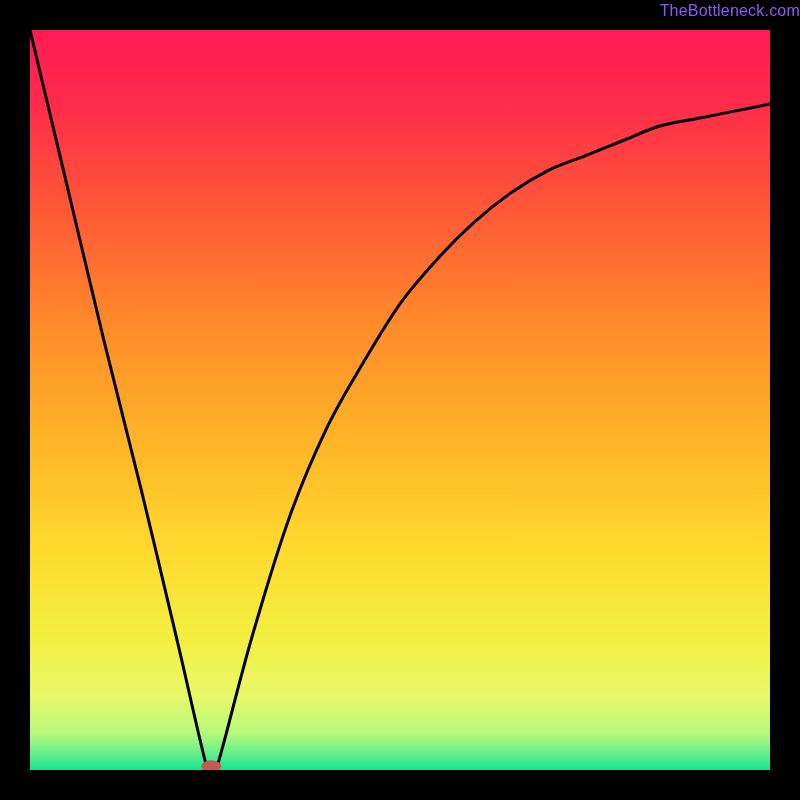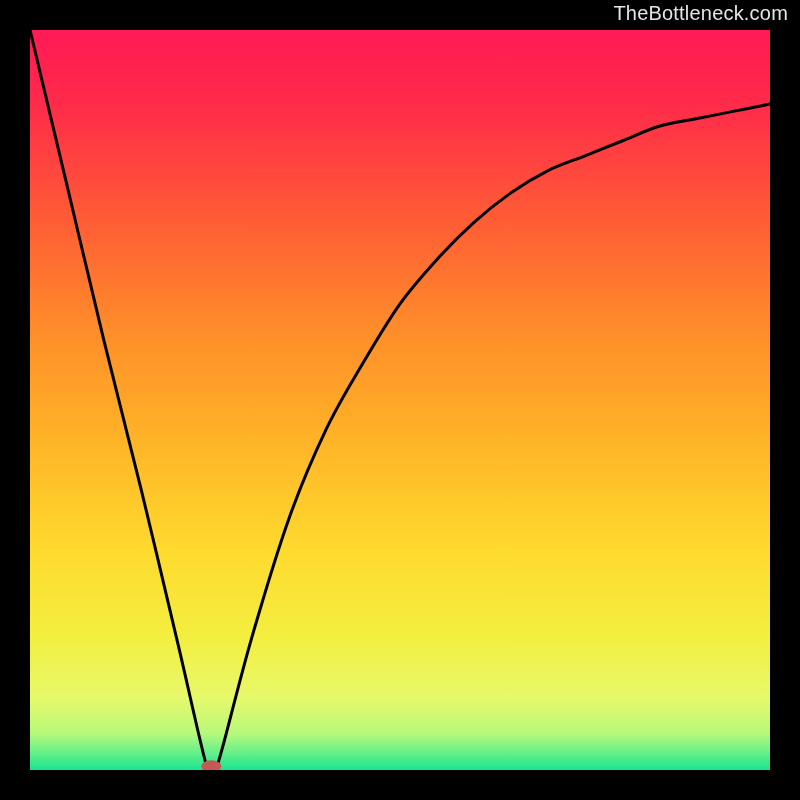--- a/index.html
+++ b/index.html
@@ -15,23 +15,23 @@
     position: absolute;
     left: 0;
     top: 0;
     width: 800px;
     height: 800px;
     background: #000;
   }
   .watermark {
     position: absolute;
     top: 2px;
-    right: 12px;
-    color: #e5e5e5;
-    font-size: 20px;
+    right: 0;
+    color: #8b5cf6;
+    font-size: 16px;
     font-weight: 500;
     letter-spacing: 0.2px;
     user-select: none;
   }
   .plot-wrap {
     position: absolute;
     left: 30px;
     top: 30px;
     width: 740px;
     height: 740px;

